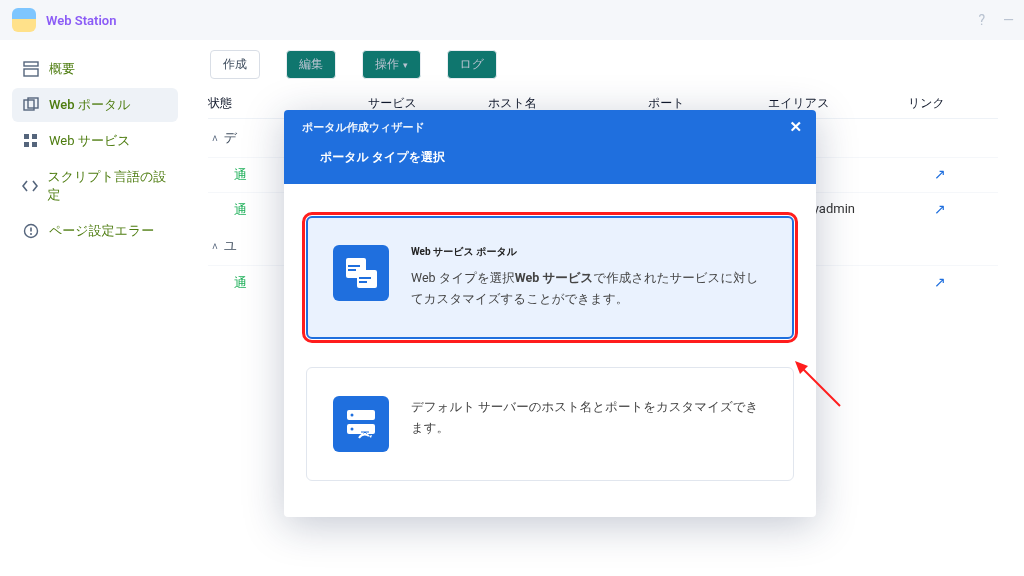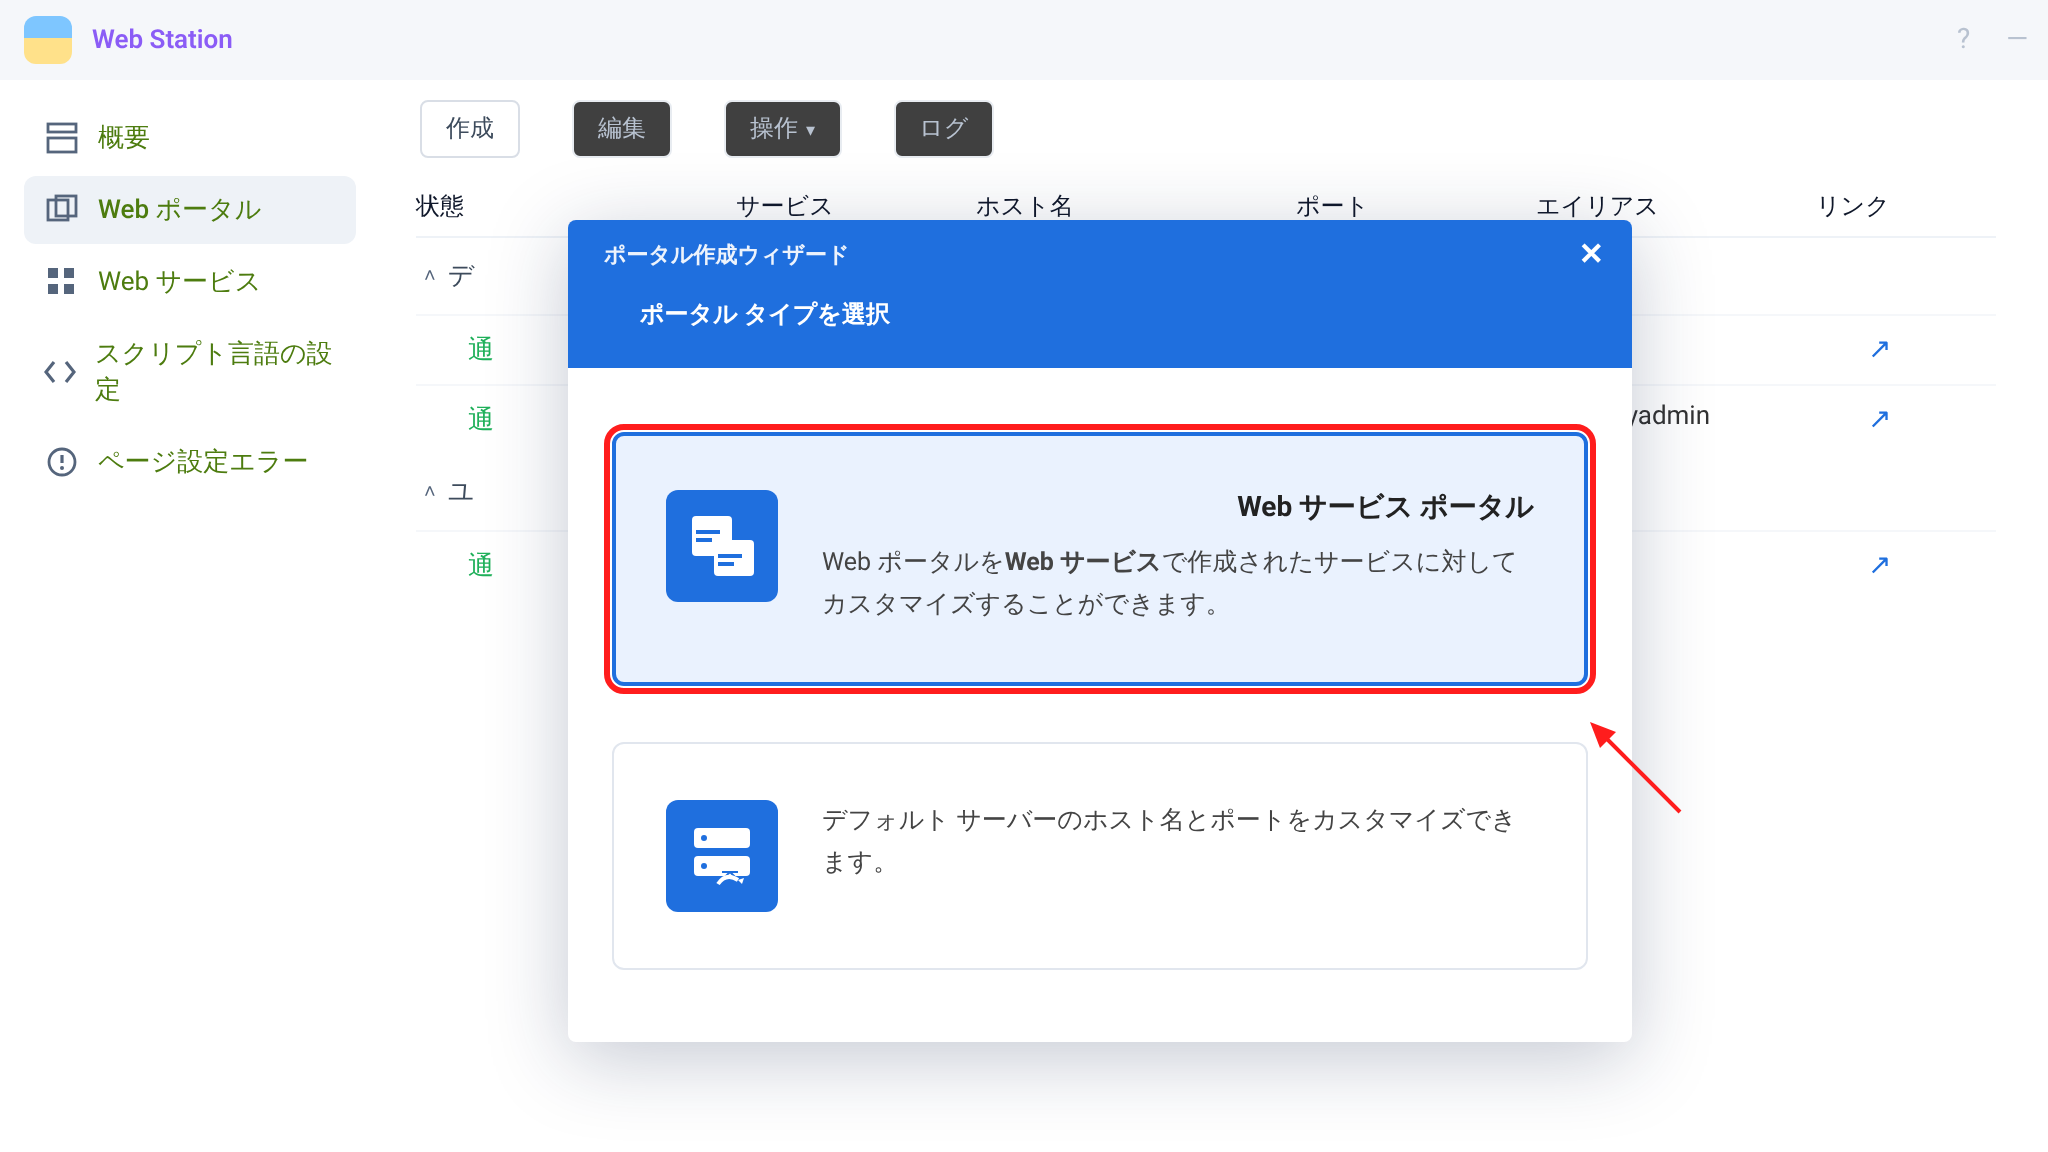--- a/index.html
+++ b/index.html
@@ -85,21 +85,21 @@
       border: 1px solid #d9dee6;
       background: #fff;
       border-radius: 4px;
       font-size: 12px;
       color: #3d4b5c;
       cursor: pointer;
     }
     .btn.disabled {
       color: #b8c2d0;
       border-color: #e8ecf1;
-      background: #404040;
+      background: #0f766e;
       cursor: default;
     }
     .btn .chev { margin-left: 4px; font-size: 9px; color: inherit;}
     
     .table {
       padding: 0 18px;
     }
     .thead {
       display: flex;
       color: #0f172a;
@@ -197,25 +197,24 @@
       width: 56px; height: 56px;
       background: #1f6fde;
       border-radius: 6px;
       flex-shrink: 0;
       display: flex;
       align-items: center;
       justify-content: center;
     }
     .card-icon svg { fill: #fff; }
     .card-text h4 {
-      font-size: 14px;
+      font-size: 10px;
       font-weight: 700;
       color: #222;
       margin-bottom: 8px;
-      text-align: right;
     }
     .card-text p {
       font-size: 12.5px;
       line-height: 1.7;
       color: #444;
       margin: 0;
     }
     .card-text .emph { font-weight: 700; }
     
     .arrow {
@@ -362,21 +361,21 @@
           <rect x="7" y="12" width="12" height="2" fill="#1f6fde"></rect>
           <rect x="7" y="16" width="8" height="2" fill="#1f6fde"></rect>
           <rect x="16" y="17" width="20" height="18" rx="2" fill="#fff"></rect>
           <rect x="18" y="24" width="12" height="2" fill="#1f6fde"></rect>
           <rect x="18" y="28" width="8" height="2" fill="#1f6fde"></rect>
         </svg>
       </div>
       <div class="card-text">
         <h4>Web サービス ポータル</h4>
         <p>
-          <span>Web ポータルを</span><span class="emph">Web サービス</span><span>で作成されたサービスに対してカスタマイズすることができます。</span>
+          <span>Web タイプを選択</span><span class="emph">Web サービス</span><span>で作成されたサービスに対してカスタマイズすることができます。</span>
         </p>
       </div>
     </div>
 
     <div class="option-card">
       <div class="card-icon">
         <svg width="40" height="40" viewBox="0 0 40 40">
           <rect x="6" y="6" width="28" height="10" rx="2" fill="#fff"></rect>
           <circle cx="11" cy="11" r="1.5" fill="#1f6fde"></circle>
           <rect x="6" y="20" width="28" height="10" rx="2" fill="#fff"></rect>

